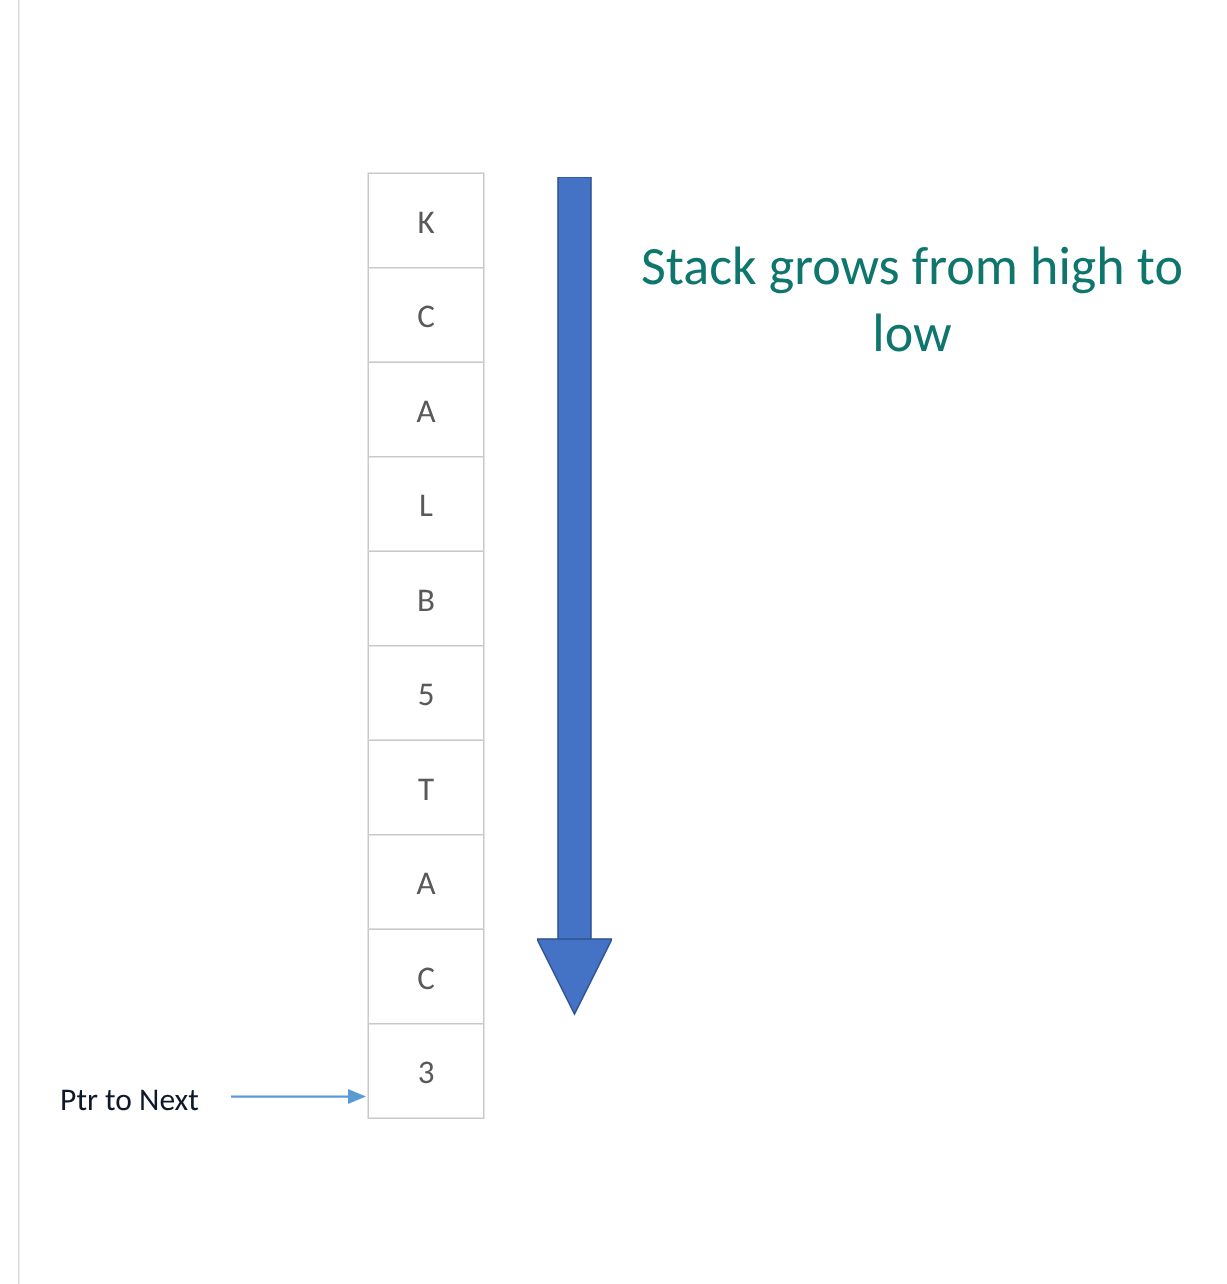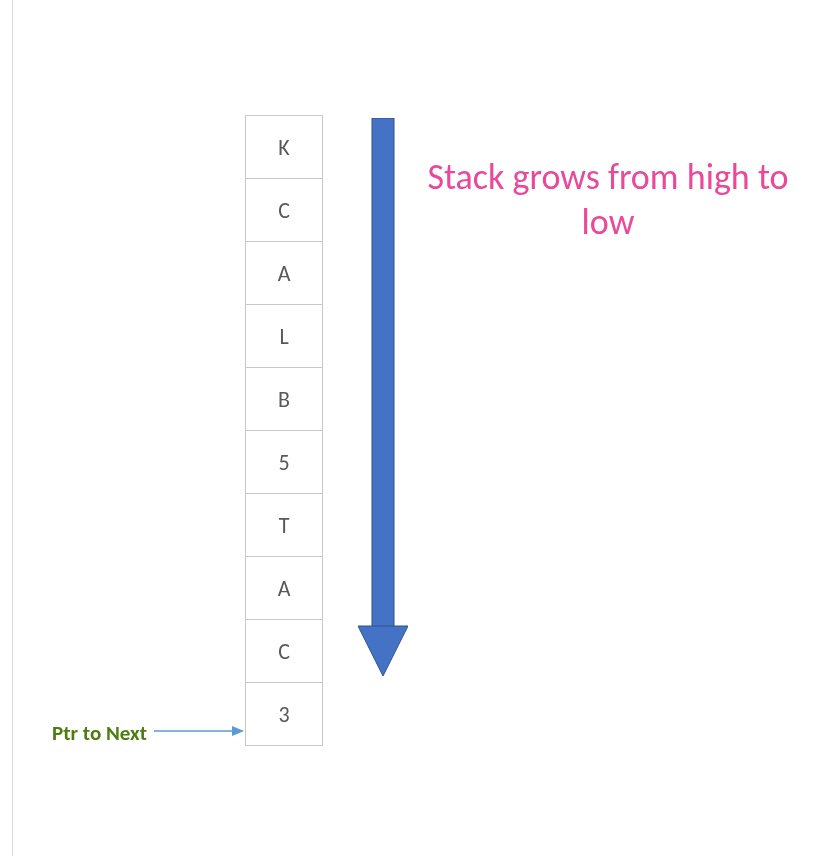--- a/index.html
+++ b/index.html
@@ -45,30 +45,29 @@
     left: 358px;
     top: 118px;
   }
   .title {
     position: absolute;
     left: 418px;
     top: 155px;
     width: 380px;
     font-size: 36px;
     line-height: 1.25;
-    color: #ec4899;
+    color: #0f766e;
     text-align: center;
   }
   .ptr-label {
     position: absolute;
-    left: 52px;
+    left: 40px;
     top: 720px;
     font-size: 21px;
-    color: #4d7c0f;
-    font-weight: bold;
+    color: #0f172a;
   }
   .ptr-arrow {
     position: absolute;
     left: 154px;
     top: 721px;
   }
 </style>
 </head>
 <body>
 

